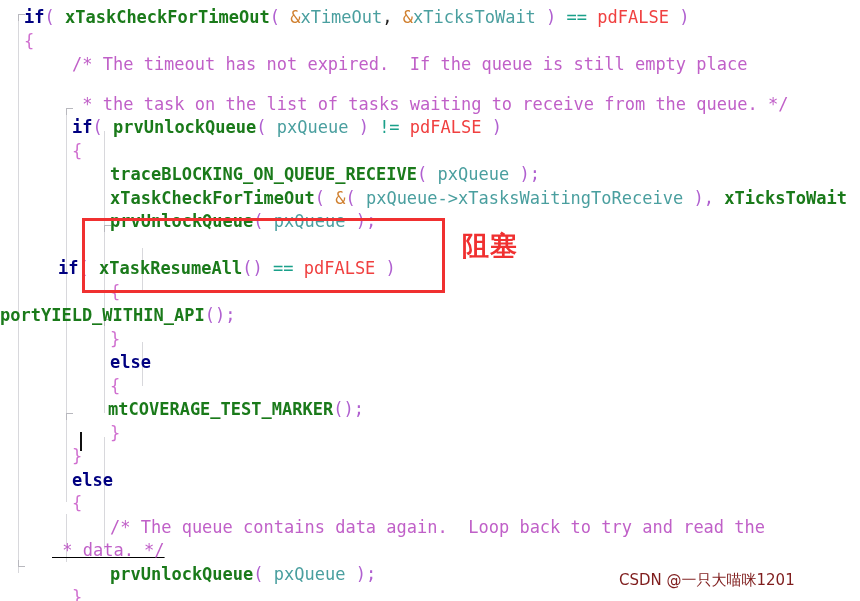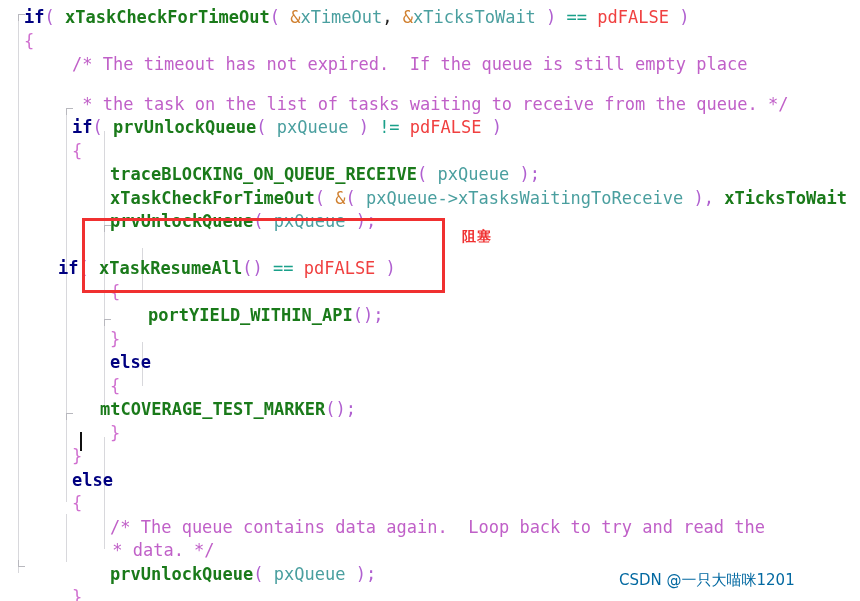--- a/index.html
+++ b/index.html
@@ -82,37 +82,37 @@
     border: 3px solid #f03030;
     box-sizing: border-box;
     pointer-events: none;
   }
 
   
   #annotation {
     position: absolute;
     color: #f03030;
     font-family: Liberation Sans, sans-serif;
-    font-size: 14px;
+    font-size: 27px;
     font-weight: bold;
     letter-spacing: 1px;
     white-space: nowrap;
   }
 
   
   #caret {
     position: absolute;
     width: 2px;
     background: #101010;
   }
 
   
   #watermark {
     position: absolute;
-    color: #0369a1;
+    color: #7f1d1d;
     font-family: "DejaVu Sans", sans-serif;
     font-size: 15px;
     white-space: nowrap;
   }
 </style>
 </head>
 <body>
 
 <div id="editor">
 
@@ -150,41 +150,41 @@
     <div class="line" style="padding-left:110px;"><span class="fn">xTaskCheckForTimeOut</span><span class="punc">( </span><span class="amp">&amp;</span><span class="punc">( </span><span class="var">pxQueue-&gt;xTasksWaitingToReceive</span><span class="punc"> ), </span><span class="fn">xTicksToWait</span><span class="punc"> );</span></div>
 
     <div class="line" style="padding-left:110px;"><span class="fn">prvUnlockQueue</span><span class="punc">( </span><span class="var">pxQueue</span><span class="punc"> );</span></div>
 
     <div class="line" style="padding-left:110px;">&nbsp;</div>
 
     <div class="line" style="padding-left:58px;"><span class="kw">if</span><span class="punc">( </span><span class="fn">xTaskResumeAll</span><span class="punc">() </span><span class="op">==</span><span class="const"> pdFALSE</span><span class="punc"> )</span></div>
 
     <div class="line" style="padding-left:110px;"><span class="brace">{</span></div>
 
-    <div class="line" style="padding-left:148px;"><span class="fn">portYIELD_WITHIN_API</span><span class="punc">();</span></div>
+    <div class="line" style=""><span class="fn">portYIELD_WITHIN_API</span><span class="punc">();</span></div>
 
     <div class="line" style="padding-left:110px;"><span class="brace">}</span></div>
 
     <div class="line" style="padding-left:110px;"><span class="kw">else</span></div>
 
     <div class="line" style="padding-left:110px;"><span class="brace">{</span></div>
 
-    <div class="line" style="padding-left:100px;"><span class="fn">mtCOVERAGE_TEST_MARKER</span><span class="punc">();</span></div>
+    <div class="line" style="padding-left:72px;margin-left:36px;"><span class="fn">mtCOVERAGE_TEST_MARKER</span><span class="punc">();</span></div>
 
     <div class="line" style="padding-left:110px;"><span class="brace">}</span></div>
 
     <div class="line" style="padding-left:72px;"><span class="brace">}</span></div>
 
     <div class="line" style="padding-left:72px;"><span class="kw">else</span></div>
 
     <div class="line" style="padding-left:72px;"><span class="brace">{</span></div>
 
     <div class="line" style="padding-left:110px;"><span class="cmt">/* The queue contains data again.  Loop back to try and read the</span></div>
 
-    <div class="line" style="padding-left:102px;"><span class="cmt"> * data. */</span></div>
+    <div class="line" style="padding-left:52px;text-decoration:underline;"><span class="cmt"> * data. */</span></div>
 
     <div class="line" style="padding-left:110px;"><span class="fn">prvUnlockQueue</span><span class="punc">( </span><span class="var">pxQueue</span><span class="punc"> );</span></div>
 
 
     <div class="line" style="padding-left:72px;"><span class="brace">}</span></div>
 
   </div>
 
   <div id="caret" style="left:80px; top:432px; height:19px;"></div>
 

